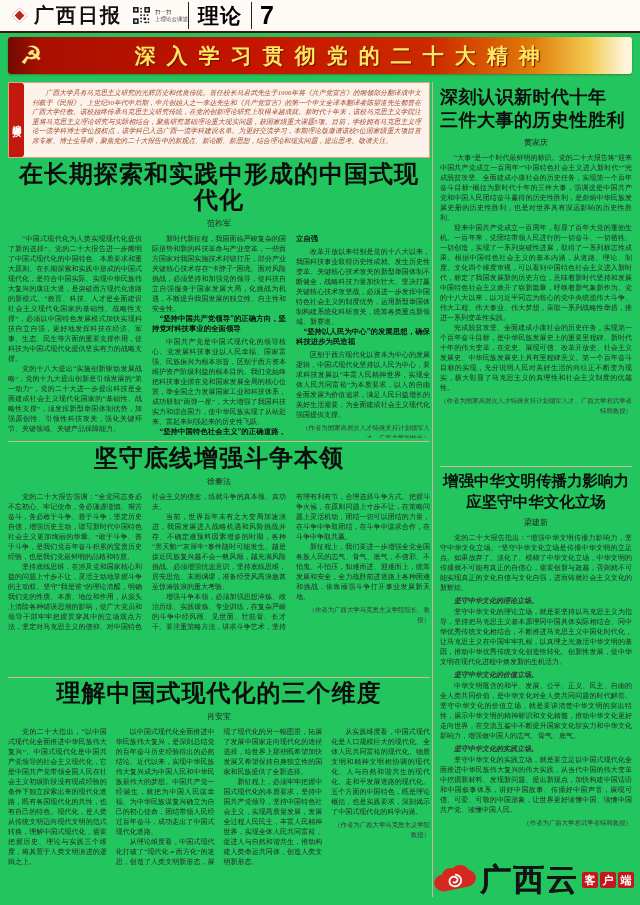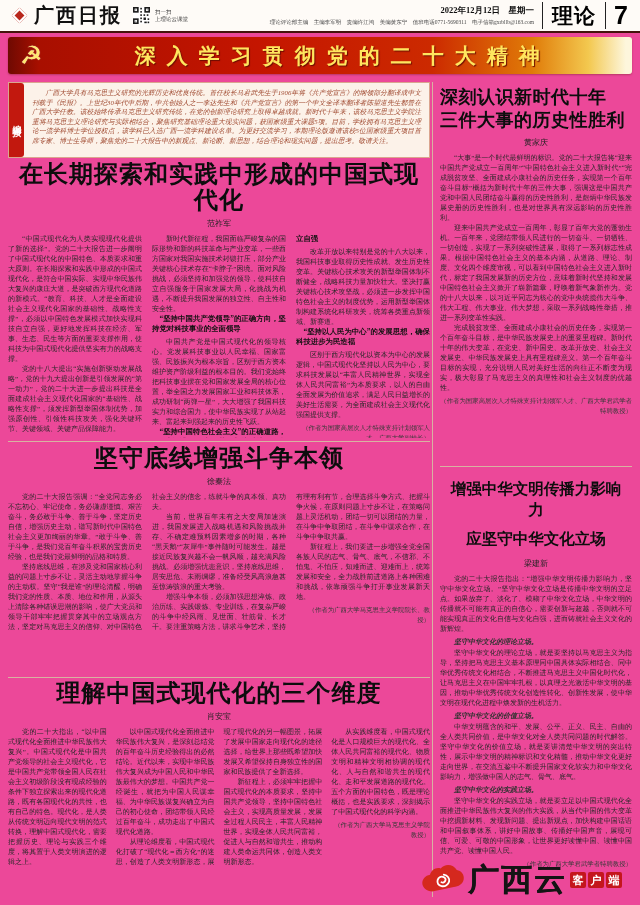--- a/index.html
+++ b/index.html
@@ -1,16 +1,16 @@
 <!DOCTYPE html>
 <html lang="zh"><head>
 <meta charset="utf-8">
 <style>
   html,body{margin:0;padding:0;background:#6b6b6b;}
-  .page{position:relative;width:640px;height:905px;background:#ec4899;overflow:hidden;
+  .page{position:relative;width:640px;height:905px;background:#22c55e;overflow:hidden;
         font-family:"Liberation Serif","DejaVu Serif",serif;color:#262626;}
 
   
   .masthead{position:absolute;top:0;left:0;right:0;height:33px;background:#fefbf7;
             border-bottom:2px solid #44130b;display:flex;align-items:center;
             padding:2px 8px 2px 10px;box-sizing:border-box;}
   .brand{display:flex;align-items:center;gap:5px;}
   .diamond{width:11px;height:11px;background:#b8271c;transform:rotate(45deg);
            box-shadow:inset 0 0 0 2px #fff,inset 0 0 0 4px #b8271c;margin:0 4px;}
   .paper-name{font-size:20px;font-weight:bold;letter-spacing:2px;color:#111;}
@@ -45,21 +45,21 @@
               letter-spacing:2px;border-radius:0 3px 3px 0;}
   .editor-text{flex:1;padding:5px 8px 4px;font-size:6.8px;line-height:9.6px;color:#a04a31;
                font-style:italic;text-align:justify;text-indent:2em;overflow:hidden;}
 
   
   .article{position:absolute;box-sizing:border-box;overflow:hidden;}
   .h-main{margin:0;font-size:24px;font-weight:bold;text-align:center;letter-spacing:1px;
           color:#0d0d0d;line-height:1.08;}
   .h-side{margin:0;font-size:18px;font-weight:bold;text-align:left;letter-spacing:.5px;
           color:#0d0d0d;line-height:1.3;}
-  .h-side4{margin:8px;font-size:15.5px;font-weight:bold;text-align:center;color:#0d0d0d;line-height:1.35;}
+  .h-side4{margin:0;font-size:15.5px;font-weight:bold;text-align:center;color:#0d0d0d;line-height:1.35;}
   .byline{text-align:center;font-size:8px;color:#222;margin:4px 0 5px;}
   .body{overflow:hidden;}
   .cols3{column-count:3;column-gap:10px;}
   .cols4{column-count:4;column-gap:9px;}
   .body p{margin:0;text-indent:2em;font-size:7px;line-height:10px;text-align:justify;color:#282828;}
   .body p.subhead{font-weight:bold;font-size:7.4px;text-indent:1em;margin:0 0 3px;color:#111;}
   .body p.kicker{font-weight:bold;font-style:italic;color:#333;margin:3px 0 1px;}
   .body p.credit{text-indent:0;text-align:right;font-size:6.4px;color:#3a3a3a;margin-top:3px;}
 
   .hr-left{position:absolute;left:8px;width:422px;border-top:1px solid #d8b2a1;}
@@ -72,21 +72,21 @@
   .a3{top:446px;left:8px;width:422px;height:228px;}
   .a3 .body{height:180px;}
   .a5{top:681px;left:8px;width:422px;height:216px;}
   .a5 .body{height:168px;}
   .a2{top:86px;left:440px;width:192px;height:376px;}
   .a2 .body{height:306px;}
   .a4{top:471px;left:440px;width:192px;height:426px;}
   .a4 .body{height:362px;}
 
   
-  .watermark{position:absolute;right:18px;bottom:4px;display:flex;align-items:center;z-index:6;}
+  .watermark{position:absolute;right:6px;bottom:4px;display:flex;align-items:center;z-index:6;}
   .wm-brand{font-size:31px;font-weight:bold;color:#141414;letter-spacing:2px;
             text-shadow:.5px 0 #141414;margin:0 3px 0 2px;}
   .wm-suffix{display:flex;gap:2px;}
   .wm-suffix span{display:flex;align-items:center;justify-content:center;width:16px;height:16px;
             background:#c4161c;color:#fff;font-size:11px;font-weight:bold;border-radius:2px;}
 </style>
 </head>
 <body>
 
 <div class="page">
@@ -122,24 +122,20 @@
             <rect x="3" y="3" width="1" height="1"></rect>
             <rect x="17" y="3" width="1" height="1"></rect>
             <rect x="3" y="17" width="1" height="1"></rect>
           </g>
       </svg>
       <span class="qr-caption">
         <div>扫一扫</div>
         <div>上理论云课堂</div>
       </span>
     </div>
-    <div class="head-right">
-      <div class="head-date">2022年12月12日　星期一</div>
-      <div class="head-credits">理论评论部主编　主编李军明　责编许江鸿　美编黄东宁　值班电话0771-5690311　电子信箱gxrbllb@163.com</div>
-    </div>
     <div class="section-box">理论</div>
     <div class="page-num">7</div>
   </header>
 
   <div class="banner">
     <span class="emblem">☭</span>
     <div class="banner-title">深入学习贯彻党的二十大精神</div>
   </div>
 
   <section class="editor-note">
@@ -196,21 +192,21 @@
 
   <div class="vrule"></div>
 
   <section class="article a2">
     <h1 class="h-side">深刻认识新时代十年</h1>
     <h1 class="h-side">三件大事的历史性胜利</h1>
     <div class="byline">黄家庆</div>
     <div class="body">
         <p>“大事”是一个时代最鲜明的标识。党的二十大报告将“迎来中国共产党成立一百周年”“中国特色社会主义进入新时代”“完成脱贫攻坚、全面建成小康社会的历史任务，实现第一个百年奋斗目标”概括为新时代十年的三件大事，强调这是中国共产党和中国人民团结奋斗赢得的历史性胜利，是彪炳中华民族发展史册的历史性胜利，也是对世界具有深远影响的历史性胜利。</p>
         <p>迎来中国共产党成立一百周年，彰显了百年大党的蓬勃生机。一百年来，党团结带领人民进行的一切奋斗、一切牺牲、一切创造，实现了一系列突破性进展，取得了一系列标志性成果。根据中国特色社会主义的基本内涵，从道路、理论、制度、文化四个维度审视，可以看到中国特色社会主义进入新时代，标定了我国发展新的历史方位，意味着新时代坚持和发展中国特色社会主义掀开了崭新篇章，呼唤着新气象新作为。党的十八大以来，以习近平同志为核心的党中央统揽伟大斗争、伟大工程、伟大事业、伟大梦想，采取一系列战略性举措，推进一系列变革性实践。</p>
-        <p>完成脱贫攻坚、全面建成小康社会的历史任务，实现第一个百年奋斗目标，是中华民族发展史上的重要里程碑。新时代十年的伟大变革，在党史、新中国史、改革开放史、社会主义发展史、中华民族发展史上具有里程碑意义。第一个百年奋斗目标的实现，充分说明人民对美好生活的向往正不断变为现实，极大彰显了马克思主义的真理性和社会主义制度的优越性。</p>
+        <p>完成脱贫攻坚、全面建成小康社会的历史任务，实现第一个百年奋斗目标，是中华民族发展史上的重要里程碑。新时代十年的伟大变革，在党史、展现可信、改革开放史、社会主义发展史、中华民族发展史上具有里程碑意义。第一个百年奋斗目标的实现，充分说明人民对美好生活的向往正不断变为现实，极大彰显了马克思主义的真理性和社会主义制度的优越性。</p>
         <p class="credit">（作者为国家高层次人才特殊支持计划领军人才、广西大学君武学者特聘教授）</p>
       </div>
   </section>
 
   <div class="hr-right" style="top:466px"></div>
 
   <section class="article a4">
     <h1 class="h-side4">增强中华文明传播力影响力</h1>
     <h1 class="h-side4">应坚守中华文化立场</h1>
     <div class="byline">梁建新</div>

